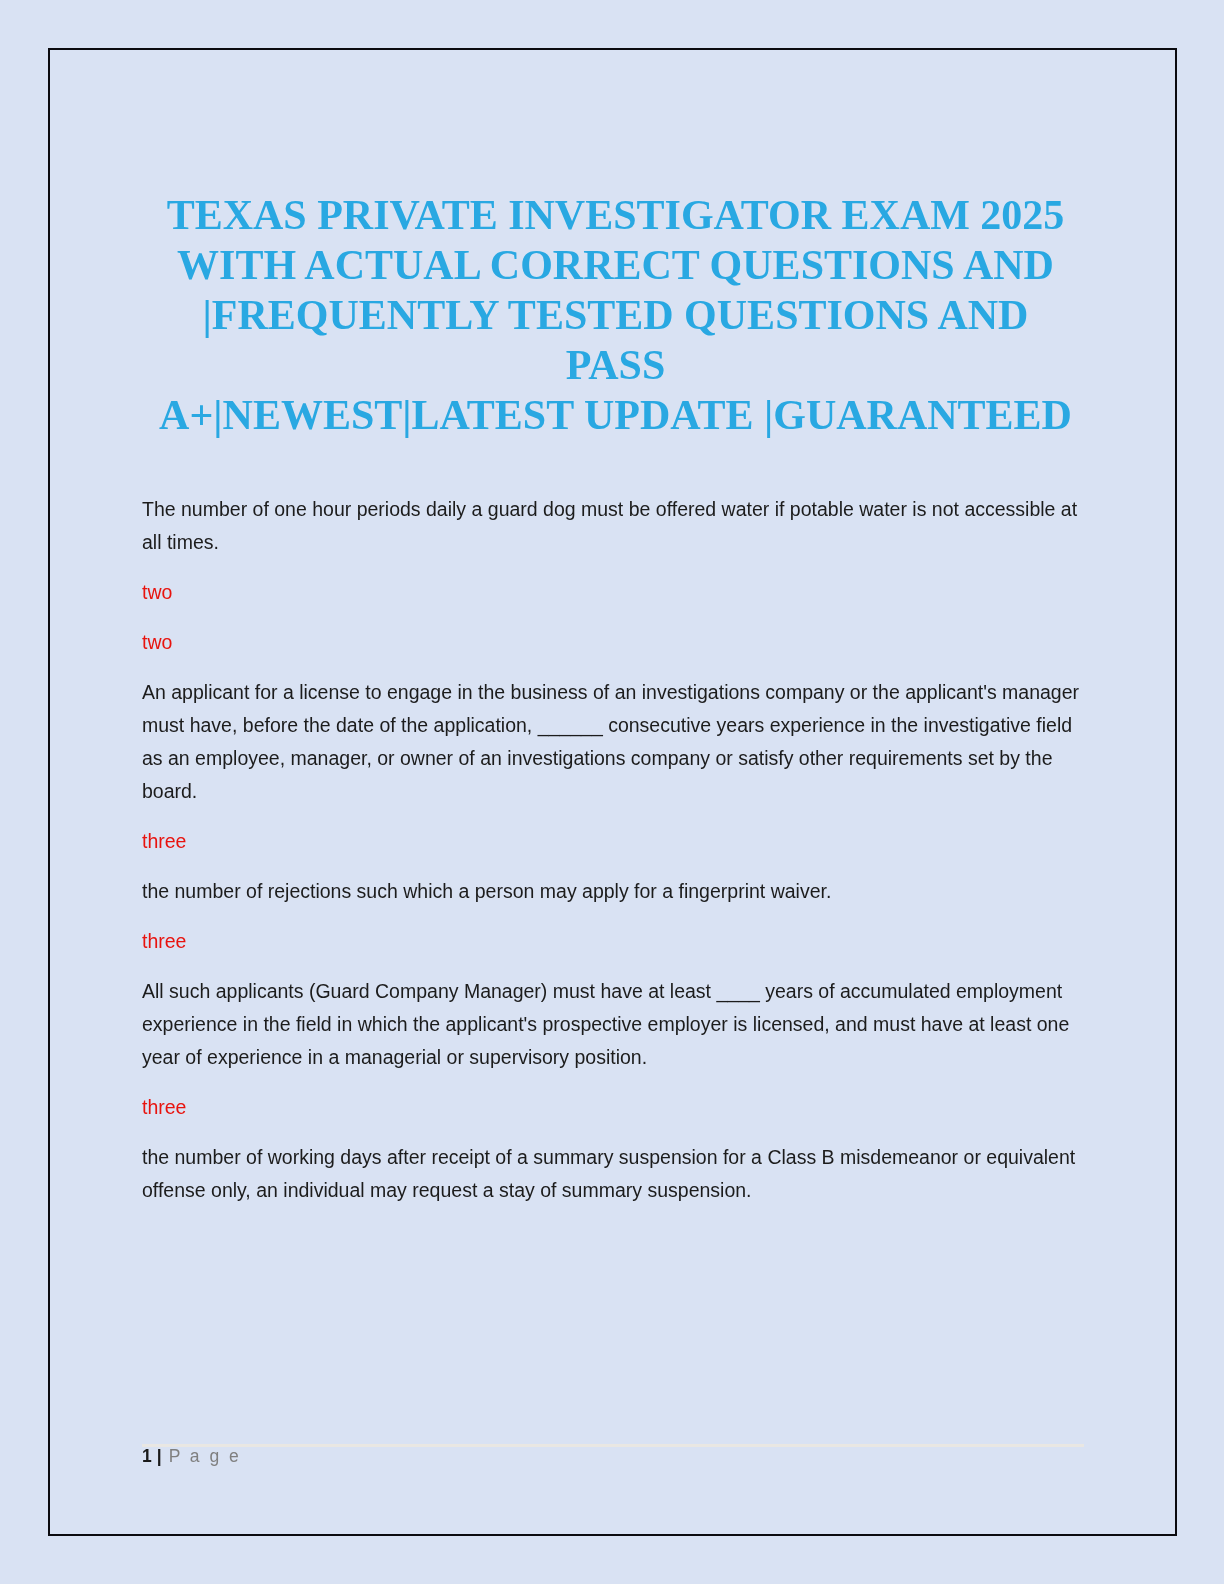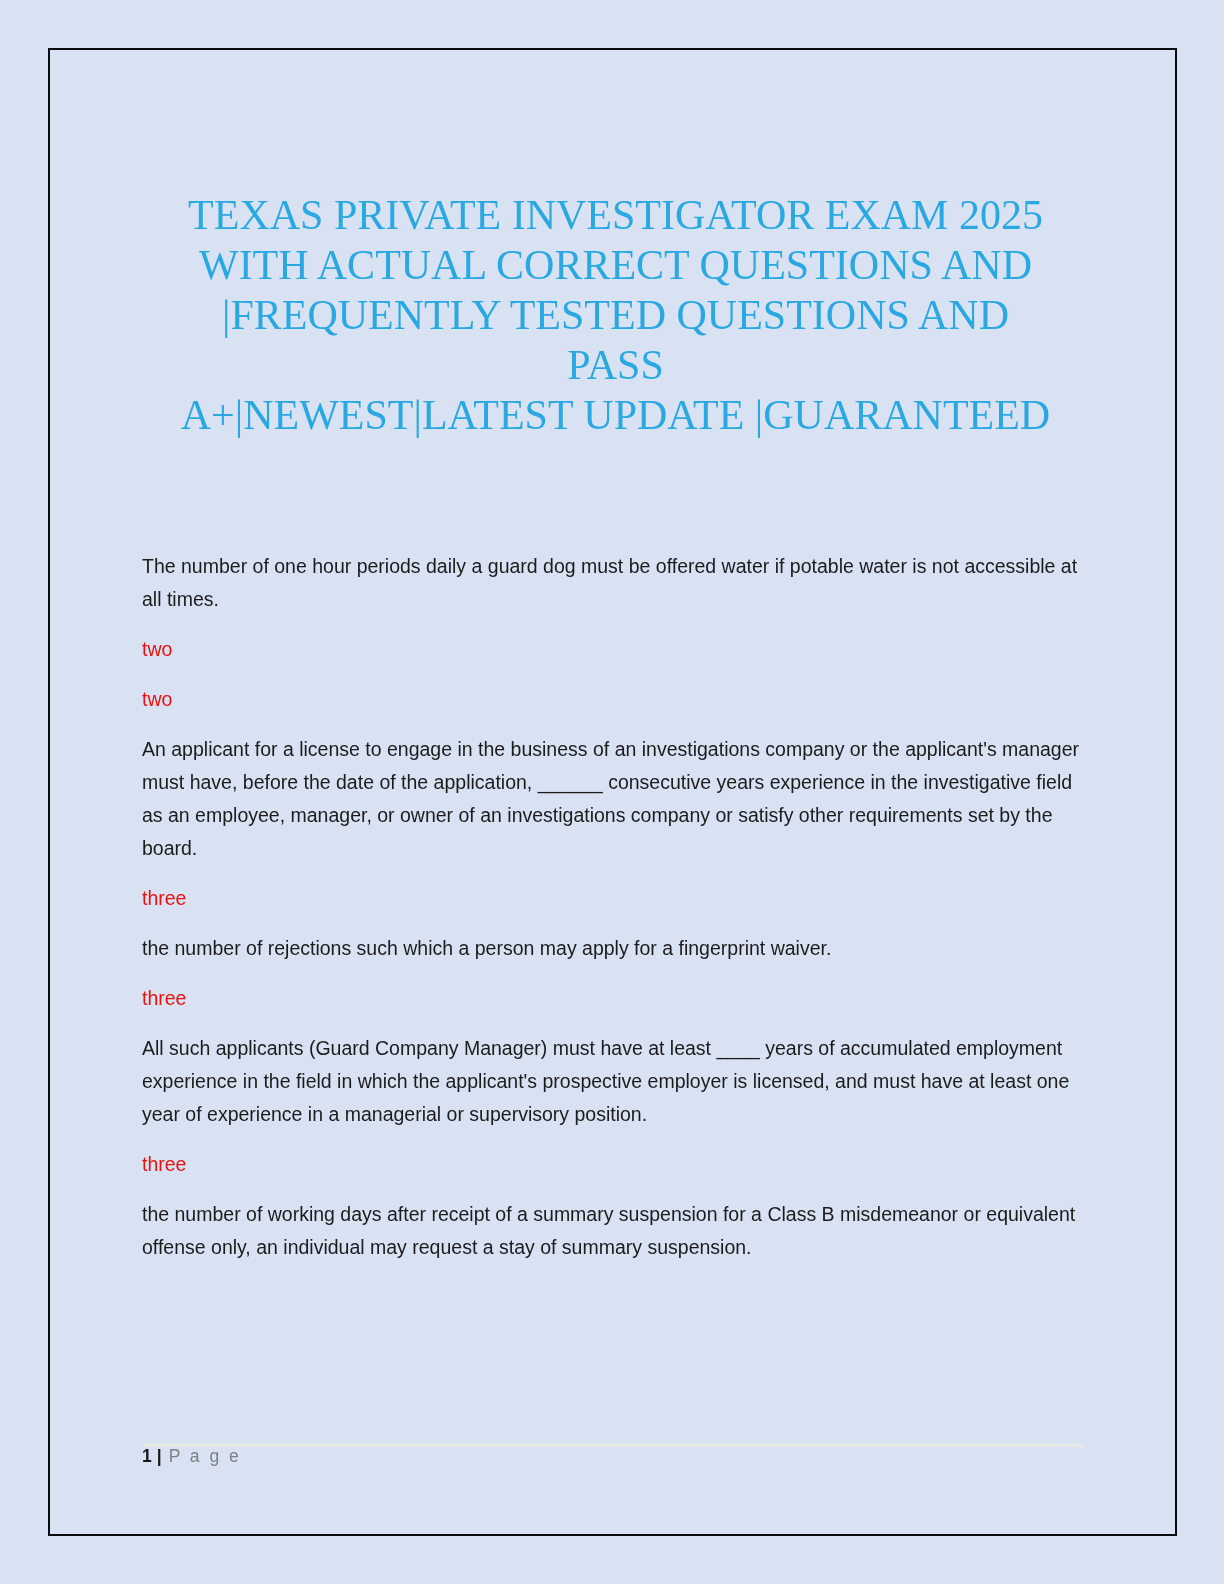--- a/index.html
+++ b/index.html
@@ -28,27 +28,27 @@
     pointer-events:none;
   }
   .content{
     position:absolute;
     left:142px; top:190px;
     width:947px;
   }
   .doc-title{
     color:var(--title-blue);
     font-family:"Liberation Serif",serif;
-    font-weight:normal;
+    font-weight:bold;
     font-size:42px;
     line-height:50px;
     text-align:center;
   }
   .title-line{white-space:nowrap;}
-  .qa-section{margin-top:110px;}
+  .qa-section{margin-top:53px;}
   .question{
     color:var(--body-text);
     font-size:19.5px;
     line-height:33px;
     margin-bottom:17px;
   }
   .answer{
     color:var(--answer-red);
     font-size:19.5px;
     line-height:33px;

